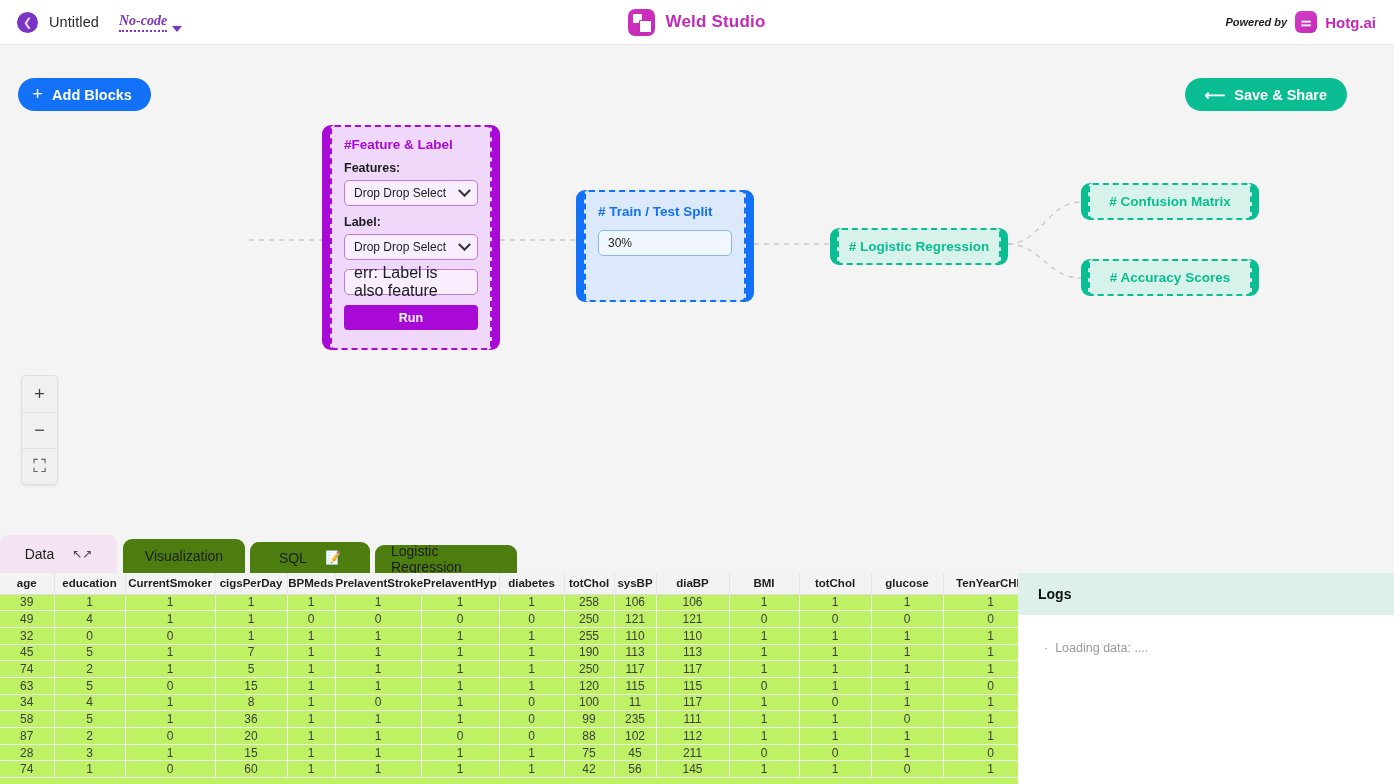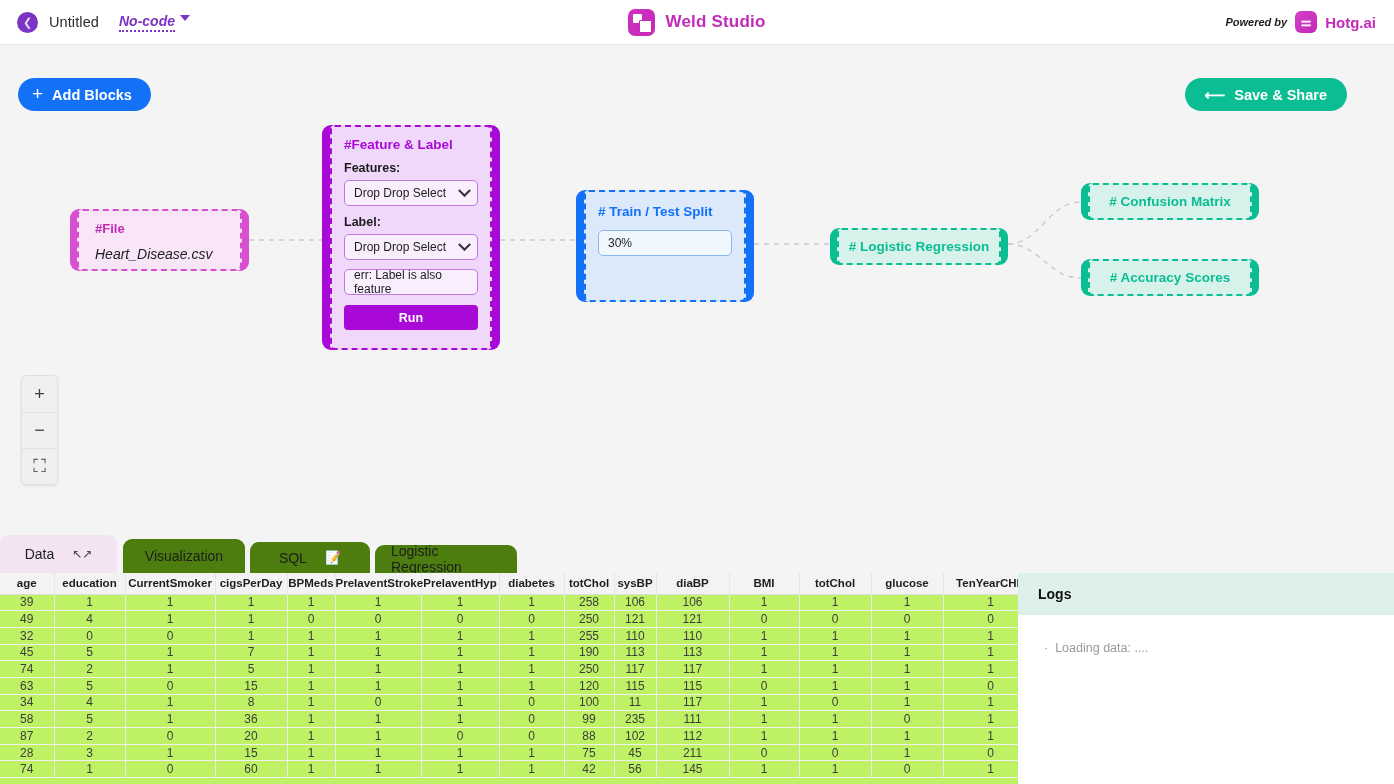--- a/index.html
+++ b/index.html
@@ -21,22 +21,22 @@
   .tb-left { display: flex; align-items: center; padding-left: 17px; gap: 11px; }
   .back-circle {
     width: 21px; height: 21px; border-radius: 50%;
     background: #7b34c4;
     display: flex; align-items: center; justify-content: center;
     color: #e8d9f5; font-size: 11px; line-height: 1;
     cursor: pointer;
   }
   .doc-title { font-size: 14.5px; color: #2a2a2a; letter-spacing: .1px; }
   .mode-wrap {
-    display: flex; align-items: flex-start; gap: 5px;
-    margin-left: 9px; cursor: pointer;
+    display: flex; align-items: flex-end; gap: 5px;
+    margin-left: 9px; cursor: pointer; font-family: Liberation Serif, serif;
   }
   .mode-label {
     font-size: 14px; font-style: italic; font-weight: 600;
     color: #7b34c4;
     border-bottom: 2px dotted #7b34c4;
     padding-bottom: 1px;
   }
   .chev-purple {
     width: 0; height: 0;
     border-left: 5px solid transparent;
@@ -148,21 +148,21 @@
   }
   .chev-dark {
     width: 9px; height: 9px;
     border-right: 2px solid #333; border-bottom: 2px solid #333;
     transform: rotate(45deg) translate(-2px,-2px);
   }
   .fl-err {
     height: 26px; background: #f8eefd;
     border: 1px solid #c077e0; border-radius: 5px;
     display: flex; align-items: center; padding: 0 9px;
-    font-size: 12px; color: #1d1d1d; margin-bottom: 10px;
+    font-size: 16px; color: #1d1d1d; margin-bottom: 10px;
   }
   .fl-run {
     height: 25px; background: #a809d6; color: #fff;
     border: none; border-radius: 4px;
     font-size: 12.5px; font-weight: 700; font-family: inherit;
     cursor: pointer; width: 100%;
   }
 
   
   .node-tt { left: 576px; top: 145px; width: 178px; height: 112px; }
@@ -307,27 +307,20 @@
   <button class="btn-add">
     <span class="plus-glyph">+</span>
     <span>Add Blocks</span>
   </button>
 
   <button class="btn-save">
     <span>⟵</span>
     <span>Save &amp; Share</span>
   </button>
 
-  <div class="node node-file">
-    <div class="shell"></div>
-    <div class="inner">
-      <div class="file-title">#File</div>
-      <div class="file-name">Heart_Disease.csv</div>
-    </div>
-  </div>
 
   <div class="node node-fl">
     <div class="shell"></div>
     <div class="inner">
       <div class="fl-title">#Feature &amp; Label</div>
 
       <div class="fl-label">Features:</div>
       <div class="fl-select">
         <span>Drop Drop Select</span>
         <span class="chev-dark"></span>

